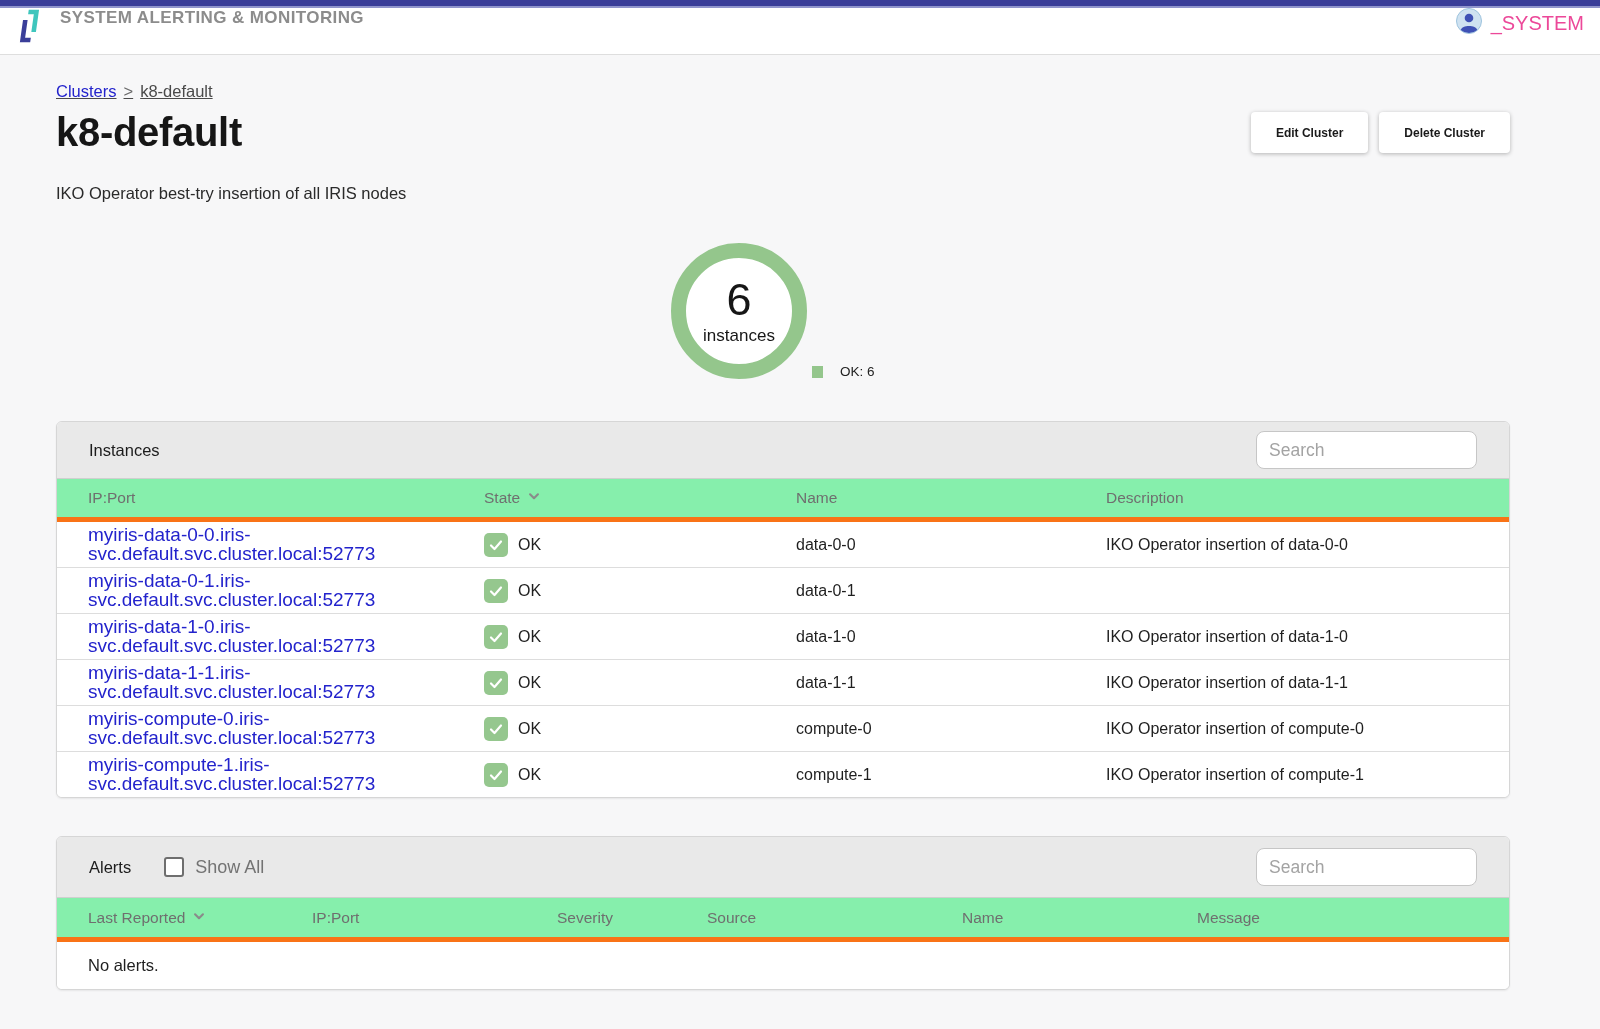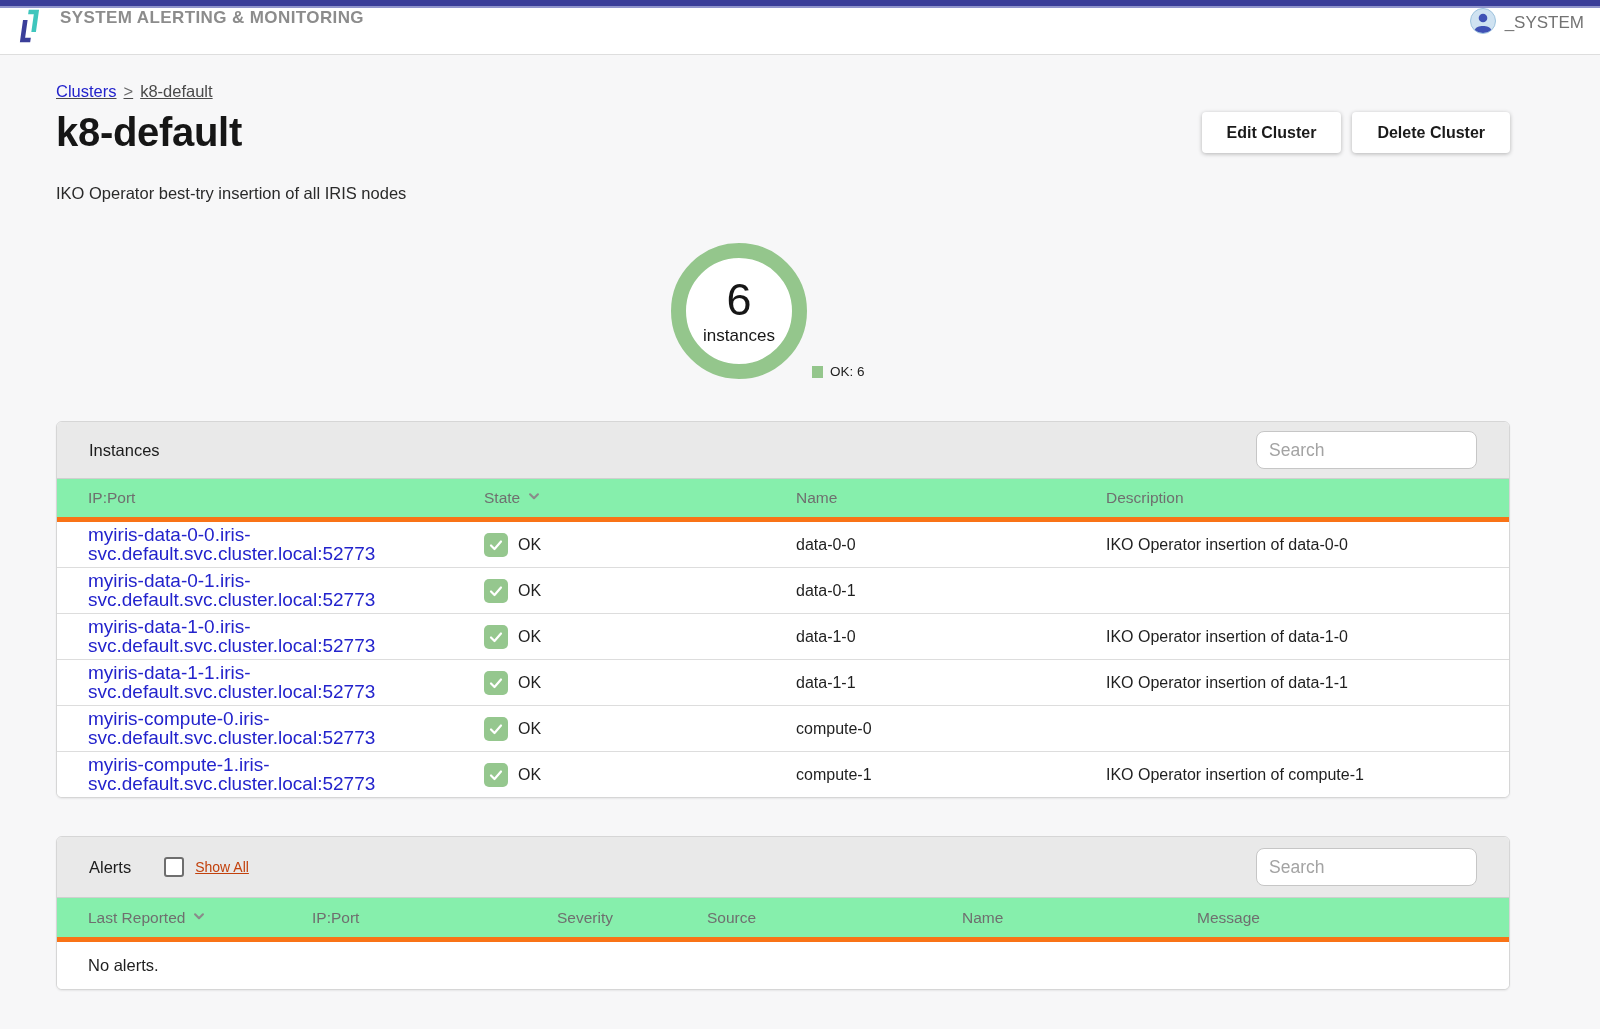--- a/index.html
+++ b/index.html
@@ -14,55 +14,55 @@
   .top-strip { height: 8px; background: #3a3e99; border-bottom: 2px solid #9095cc; }
   .app-header {
     height: 47px; background: #fff; border-bottom: 1px solid #dedede;
     display: flex; align-items: flex-start; padding: 0 16px;
   }
   .logo { margin-right: 20px; display: flex; align-items: center; }
   .app-title {
     font-size: 17px; font-weight: 600; color: #8c8c8c; letter-spacing: .4px;
   }
   .user-area { margin-left: auto; display: flex; align-items: center; gap: 9px; }
-  .user-name { font-size: 17px; color: #737373; }
+  .user-name { font-size: 20px; color: #ec4899; }
 
   
   .main { margin-left: 56px; width: 1454px; }
 
   .breadcrumb { margin-top: 27px; font-size: 16.5px; color: #4a4a4a; text-decoration: underline; }
   .breadcrumb a { color: #2323cc; text-decoration: none; }
   .breadcrumb .sep { margin: 0 7px; color: #6a6a6a; }
 
   .title-row { margin-top: 9px; display: flex; align-items: center; }
   .page-title { font-size: 40px; font-weight: 700; color: #161616; letter-spacing: -.3px; }
   .btn-group { margin-left: auto; display: flex; gap: 11px; }
   .btn {
     background: #fff; border: none; border-radius: 4px; cursor: pointer;
     box-shadow: 0 1px 4px rgba(0,0,0,.28);
     font-family: "Liberation Sans", sans-serif;
-    font-size: 16px; font-weight: 700; color: #1a1a1a;
+    font-size: 12px; font-weight: 700; color: #1a1a1a;
     height: 41px; padding: 0 25px;
   }
 
   .page-subtitle { margin-top: 29px; font-size: 16.5px; color: #2a2a2a; }
 
   
   .chart-wrap { position: relative; margin-top: 40px; height: 140px; }
   .donut {
     position: absolute; left: 615px; top: 0;
     width: 136px; height: 136px; border-radius: 50%;
     border: 15px solid #94c68c; background: #fff;
     display: flex; flex-direction: column; align-items: center; justify-content: center;
   }
   .donut-value { font-size: 45px; color: #161616; line-height: 1; }
   .donut-label { font-size: 17px; color: #161616; margin-top: 4px; }
   .donut-legend {
     position: absolute; left: 756px; top: 121px;
-    display: flex; align-items: center; gap: 7px;
+    display: flex; align-items: center; gap: 17px;
     font-size: 13.5px; color: #222;
   }
   .legend-swatch { width: 11px; height: 12px; background: #94c68c; display: inline-block; }
 
   
   .panel {
     margin-top: 38px; background: #fff; border: 1px solid #d6d6d6; border-radius: 6px;
     overflow: hidden; box-shadow: 0 1px 2px rgba(0,0,0,.07);
   }
   .panel-header {
@@ -105,21 +105,21 @@
   .ok-badge {
     width: 24px; height: 24px; border-radius: 5px; background: #95c78e;
     display: inline-flex; align-items: center; justify-content: center; flex: none;
   }
 
   .checkbox-wrap { display: flex; align-items: center; gap: 11px; margin-left: 33px; }
   .checkbox {
     width: 20px; height: 20px; border: 2px solid #6e6e6e; border-radius: 3px;
     background: #fff; cursor: pointer;
   }
-  .checkbox-label { font-size: 14px; color: #c2410c; text-decoration: underline; }
+  .checkbox-label { font-size: 18px; color: #737373; }
 
   .empty-row {
     height: 47px; display: flex; align-items: center; padding-left: 31px;
     background: #fff; font-size: 16.5px; color: #1f1f1f;
   }
 </style>
 </head>
 <body>
 
 <div class="top-strip"></div>
@@ -267,20 +267,21 @@
     </div>
     <div class="cell state-cell">
       <span class="ok-badge">
         <svg width="16" height="16" viewBox="0 0 16 16">
                 <path d="M3 8.5 L6.5 12 L13 4.5" fill="none" stroke="#ffffff" stroke-width="2.2" stroke-linecap="round" stroke-linejoin="round"></path>
               </svg>
       </span>
       <span>OK</span>
     </div>
     <div class="cell">compute-0</div>
+    <div class="cell">IKO Operator insertion of compute-0</div>
   </div>
 
   <div class="t-row inst-grid">
     <div class="cell">
       <a href="#">myiris-compute-1.iris-svc.default.svc.cluster.local:52773</a>
     </div>
     <div class="cell state-cell">
       <span class="ok-badge">
         <svg width="16" height="16" viewBox="0 0 16 16">
                 <path d="M3 8.5 L6.5 12 L13 4.5" fill="none" stroke="#ffffff" stroke-width="2.2" stroke-linecap="round" stroke-linejoin="round"></path>

